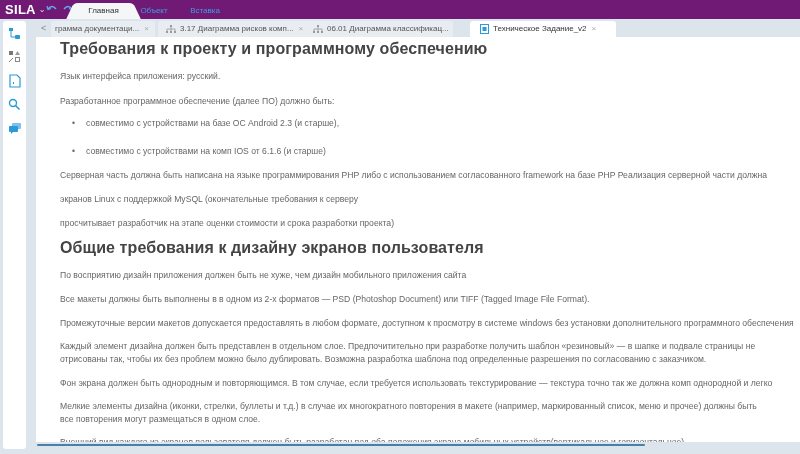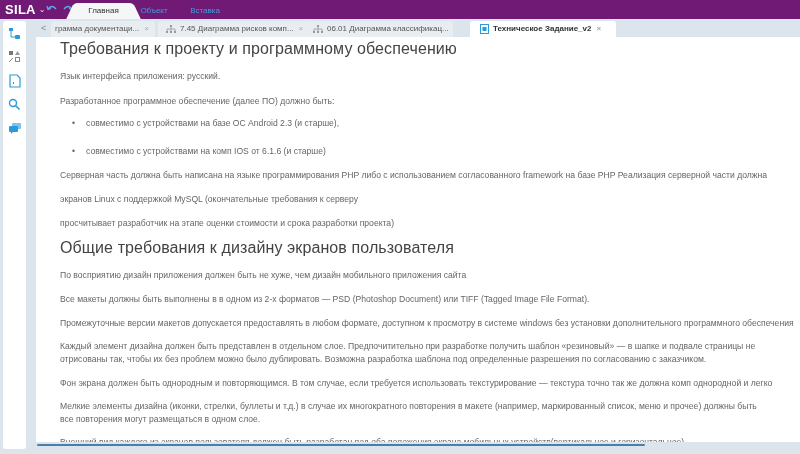--- a/index.html
+++ b/index.html
@@ -66,33 +66,33 @@
     position:absolute; top:1px; height:16px; font-size:8px; line-height:16px;
     color:#555; white-space:nowrap; overflow:hidden;
     background:#e8edf1; border-radius:3px 3px 0 0;
   }
   .doctab .x { color:#aaa; margin-left:5px; font-size:8px; }
   .doctab .dicon { display:inline-block; vertical-align:middle; margin-right:4px; }
   .doctab.active { background:#fff; color:#333; }
   .doctab.d1 { left:18px; width:100px; padding-left:4px; }
   .doctab.d2 { left:125px; width:142px; padding-left:8px; }
   .doctab.d3 { left:272px; width:140px; padding-left:8px; }
-  .doctab.d4 { left:437px; width:136px; padding-left:10px;font-weight:bold; }
+  .doctab.d4 { left:437px; width:136px; padding-left:10px; }
 
   
   .content {
     position:absolute; left:36px; top:37px; width:764px; height:405px;
     background:#fff; overflow:hidden;
   }
   .doc {
     position:absolute; left:24px; top:0; width:1200px;
     color:#666; font-size:8.6px;
   }
   .h1 {
-    position:absolute; left:0; font-size:16px; font-weight:normal; color:#444;
+    position:absolute; left:0; font-size:16px; font-weight:bold; color:#444;
     white-space:nowrap; letter-spacing:0.1px;
   }
   .p { position:absolute; left:0; white-space:nowrap; line-height:14.5px; }
   .li { position:absolute; left:12px; white-space:nowrap; }
   .li::before { content:"•"; position:absolute; left:0; color:#666; }
   .li span { margin-left:14px; }
 
   
   .hscroll {
     position:absolute; left:36px; top:442px; width:764px; height:8px;
@@ -177,21 +177,21 @@
   <div class="doctab d1">
     <span>грамма документаци...</span><span class="x">×</span>
   </div>
   <div class="doctab d2">
     <svg class="dicon" width="10" height="8" viewBox="0 0 10 8">
       <rect x="4" y="0" width="2" height="2" fill="#999"></rect>
         <path d="M5 2 V4 M1 4 H9 M1 4 V6 M5 4 V6 M9 4 V6" stroke="#999" stroke-width="0.8"></path>
       <rect x="0" y="6" width="2" height="2" fill="#999"></rect>
         <rect x="4" y="6" width="2" height="2" fill="#999"></rect>
         <rect x="8" y="6" width="2" height="2" fill="#999"></rect>
-    </svg><span>7.45 Диаграмма рисков комп...</span><span class="x">×</span>
+    </svg><span>3.17 Диаграмма рисков комп...</span><span class="x">×</span>
   </div>
   <div class="doctab d3">
     <svg class="dicon" width="10" height="8" viewBox="0 0 10 8">
       <rect x="4" y="0" width="2" height="2" fill="#999"></rect>
         <path d="M5 2 V4 M1 4 H9 M1 4 V6 M5 4 V6 M9 4 V6" stroke="#999" stroke-width="0.8"></path>
       <rect x="0" y="6" width="2" height="2" fill="#999"></rect>
         <rect x="4" y="6" width="2" height="2" fill="#999"></rect>
         <rect x="8" y="6" width="2" height="2" fill="#999"></rect>
     </svg><span>06.01 Диаграмма классификац...</span>
   </div>

